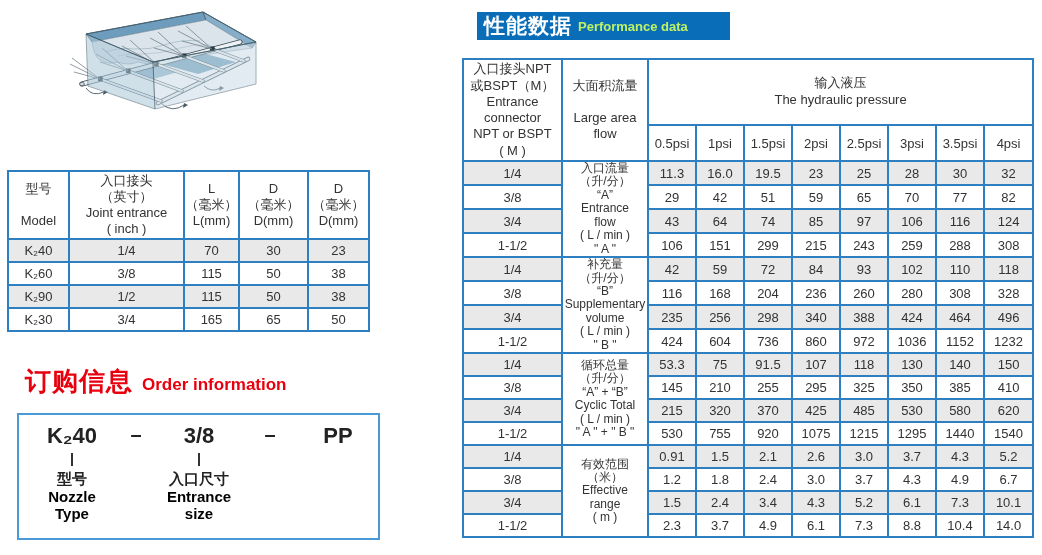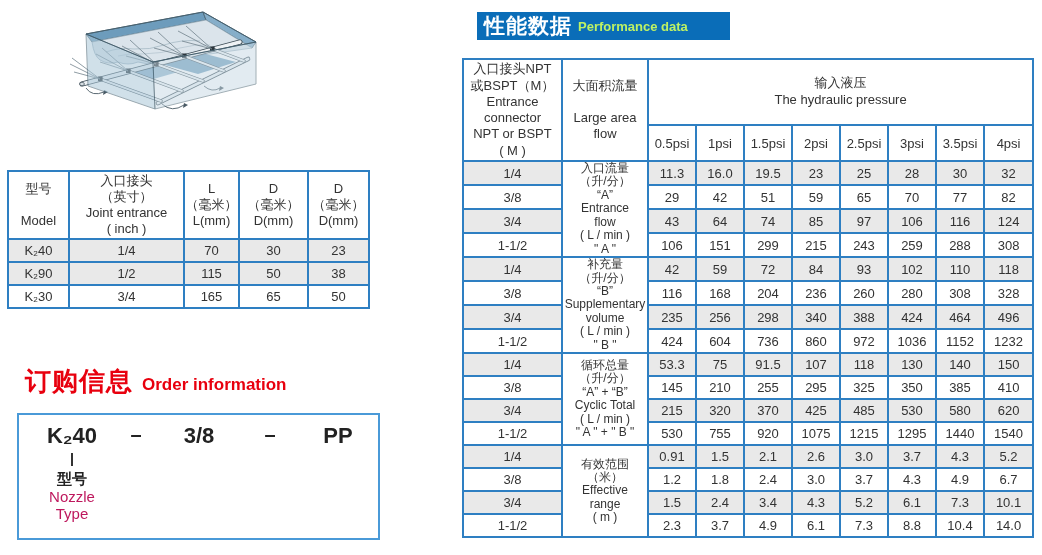--- a/index.html
+++ b/index.html
@@ -33,21 +33,21 @@
   .order-title .en{font-size:17px;font-weight:bold;color:#e8000e;}
   .order-box{
     position:absolute;left:17px;top:413px;width:359px;height:123px;
     border:2px solid #4a9ad8;background:#fff;
   }
   .ob-code{position:absolute;top:8px;font-size:22px;font-weight:bold;color:#222;text-align:center;}
   .ob-dash{position:absolute;top:8px;font-size:20px;font-weight:bold;color:#222;text-align:center;width:40px;}
   .ob-col{position:absolute;top:38px;width:104px;text-align:center;}
   .ob-tick{width:2px;height:13px;background:#333;margin:0 auto 4px auto;}
   .ob-zh{font-size:15px;font-weight:bold;color:#222;line-height:1.2;}
-  .ob-en{font-size:15px;font-weight:normal;color:#be185d;line-height:1.15;}
+  .ob-en{font-size:15px;font-weight:bold;color:#000000;line-height:1.15;}
 
   
   .perf-bar{
     position:absolute;left:477px;top:12px;width:253px;height:28px;
     background:#0a6db8;display:flex;align-items:center;gap:6px;padding-left:7px;box-sizing:border-box;
   }
   .perf-bar .zh{font-size:21px;font-weight:bold;color:#fff;letter-spacing:1px;}
   .perf-bar .en{font-size:13px;font-weight:bold;color:#bef264;text-align:right;}
 
   
@@ -179,20 +179,27 @@
   </thead>
   <tbody>
       <tr>
         <td class="gray">K₂40</td>
         <td class="gray">1/4</td>
         <td class="gray">70</td>
         <td class="gray">30</td>
         <td class="gray">23</td>
       </tr>
       <tr>
+        <td>K₂60</td>
+        <td>3/8</td>
+        <td>115</td>
+        <td>50</td>
+        <td>38</td>
+      </tr>
+      <tr>
         <td class="gray">K₂90</td>
         <td class="gray">1/2</td>
         <td class="gray">115</td>
         <td class="gray">50</td>
         <td class="gray">38</td>
       </tr>
       <tr>
         <td>K₂30</td>
         <td>3/4</td>
         <td>165</td>
@@ -212,20 +219,26 @@
   <div class="ob-dash" style="left:97px;">–</div>
   <div class="ob-code" style="left:140px;width:80px;">3/8</div>
   <div class="ob-dash" style="left:231px;">–</div>
   <div class="ob-code" style="left:279px;width:80px;">PP</div>
 
   <div class="ob-col" style="left:1px;">
     <div class="ob-tick"></div>
     <div class="ob-zh">型号</div>
     <div class="ob-en multiline">Nozzle
 Type</div>
+  </div>
+  <div class="ob-col" style="left:128px;">
+    <div class="ob-tick"></div>
+    <div class="ob-zh">入口尺寸</div>
+    <div class="ob-en multiline">Entrance
+size</div>
   </div>
 </div>
 
 <div class="perf-bar">
   <span class="zh">性能数据</span>
   <span class="en">Performance data</span>
 </div>
 
 <table class="perf-table">
   <colgroup>

